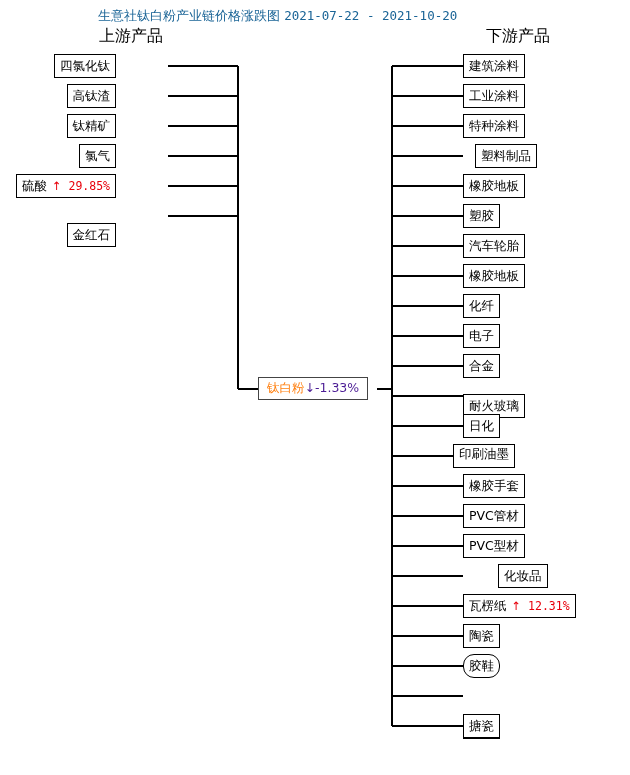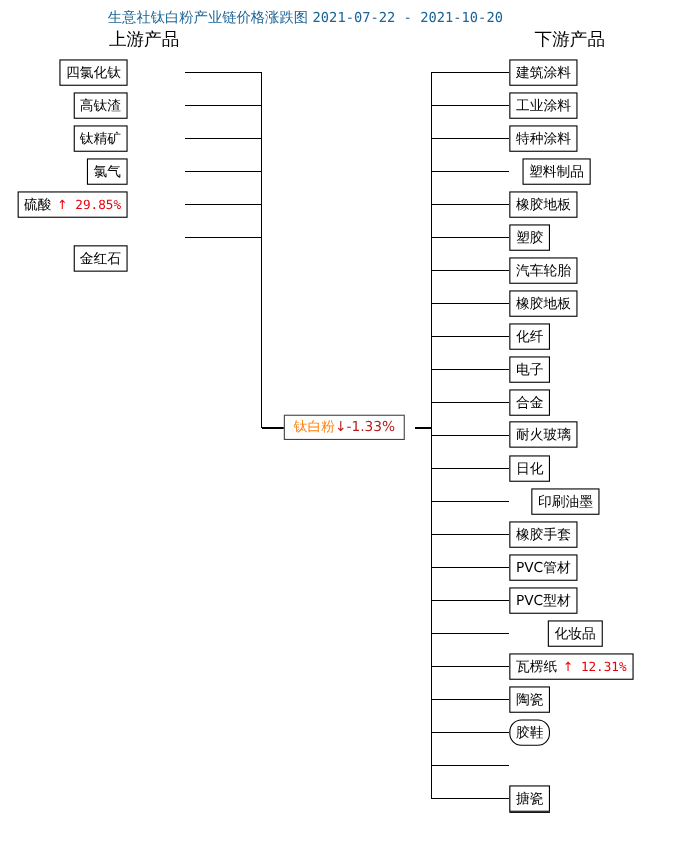--- a/index.html
+++ b/index.html
@@ -40,21 +40,21 @@
   }
   .pct.up-pct{color:#e8000b;}
   .arrow{font-family:"DejaVu Sans",sans-serif;}
 
   #center-node{
     position:absolute;left:258px;top:377px;height:23px;line-height:20px;
     box-sizing:border-box;border:1.4px solid #444;background:#fff;
     font-size:12.5px;white-space:nowrap;padding:0 8px;
     color:#ff7f0e;
   }
-  #center-node .pct{color:#b91c1c;}
+  #center-node .pct{color:#4c1d95;}
 </style>
 </head>
 <body>
 
 <div id="chart-root">
 
   <div class="title">
     <span>生意社钛白粉产业链价格涨跌图</span>
     <span class="daterange">2021-07-22 - 2021-10-20</span>
   </div>
@@ -111,23 +111,23 @@
       <div class="node down" style="top: 84px; left: 463px;"><span>工业涂料</span></div>
       <div class="node down" style="top: 114px; left: 463px;"><span>特种涂料</span></div>
       <div class="node down" style="top: 144px; left: 463px; margin-left: 12px;"><span>塑料制品</span></div>
       <div class="node down" style="top: 174px; left: 463px;"><span>橡胶地板</span></div>
       <div class="node down" style="top: 204px; left: 463px;"><span>塑胶</span></div>
       <div class="node down" style="top: 234px; left: 463px;"><span>汽车轮胎</span></div>
       <div class="node down" style="top: 264px; left: 463px;"><span>橡胶地板</span></div>
       <div class="node down" style="top: 294px; left: 463px;"><span>化纤</span></div>
       <div class="node down" style="top: 324px; left: 463px;"><span>电子</span></div>
       <div class="node down" style="top: 354px; left: 463px;"><span>合金</span></div>
-      <div class="node down" style="top: 383px; left: 463px;"><span>耐火玻璃</span></div>
+      <div class="node down" style="top: 394px; left: 463px;"><span>耐火玻璃</span></div>
       <div class="node down" style="top: 414px; left: 463px;"><span>日化</span></div>
-      <div class="node down" style="top: 444px; left: 483px;"><span>印刷油墨</span></div>
+      <div class="node down" style="top: 444px; left: 453px; font-family: Liberation Mono, monospace;"><span>印刷油墨</span></div>
       <div class="node down" style="top: 474px; left: 463px;"><span>橡胶手套</span></div>
       <div class="node down" style="top: 504px; left: 463px;"><span>PVC管材</span></div>
       <div class="node down" style="top: 534px; left: 463px;"><span>PVC型材</span></div>
       <div class="node down" style="top: 564px; left: 463px; margin-left: 35px;"><span>化妆品</span></div>
       <div class="node down" style="top: 594px; left: 463px;"><span>瓦楞纸</span><span class="pct up-pct"><span class="arrow">↑</span> <span>12.31%</span></span></div>
       <div class="node down" style="top: 624px; left: 463px;"><span>陶瓷</span></div>
       <div class="node down" style="top: 654px; left: 463px; border-radius: 11px;"><span>胶鞋</span></div>
       <div class="node down" style="top: 715px; left: 463px; text-decoration: underline;"><span>焊条</span></div>
       <div class="node down" style="top: 714px; left: 463px;"><span>搪瓷</span></div>
     </div>

